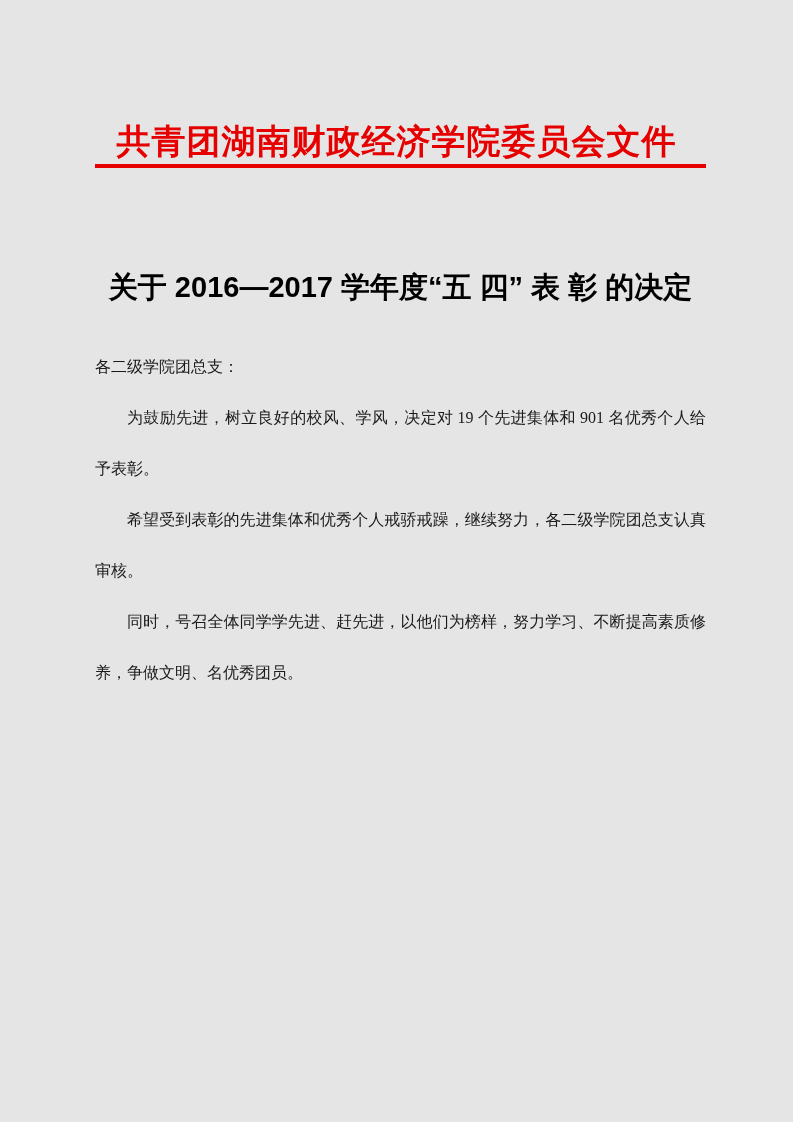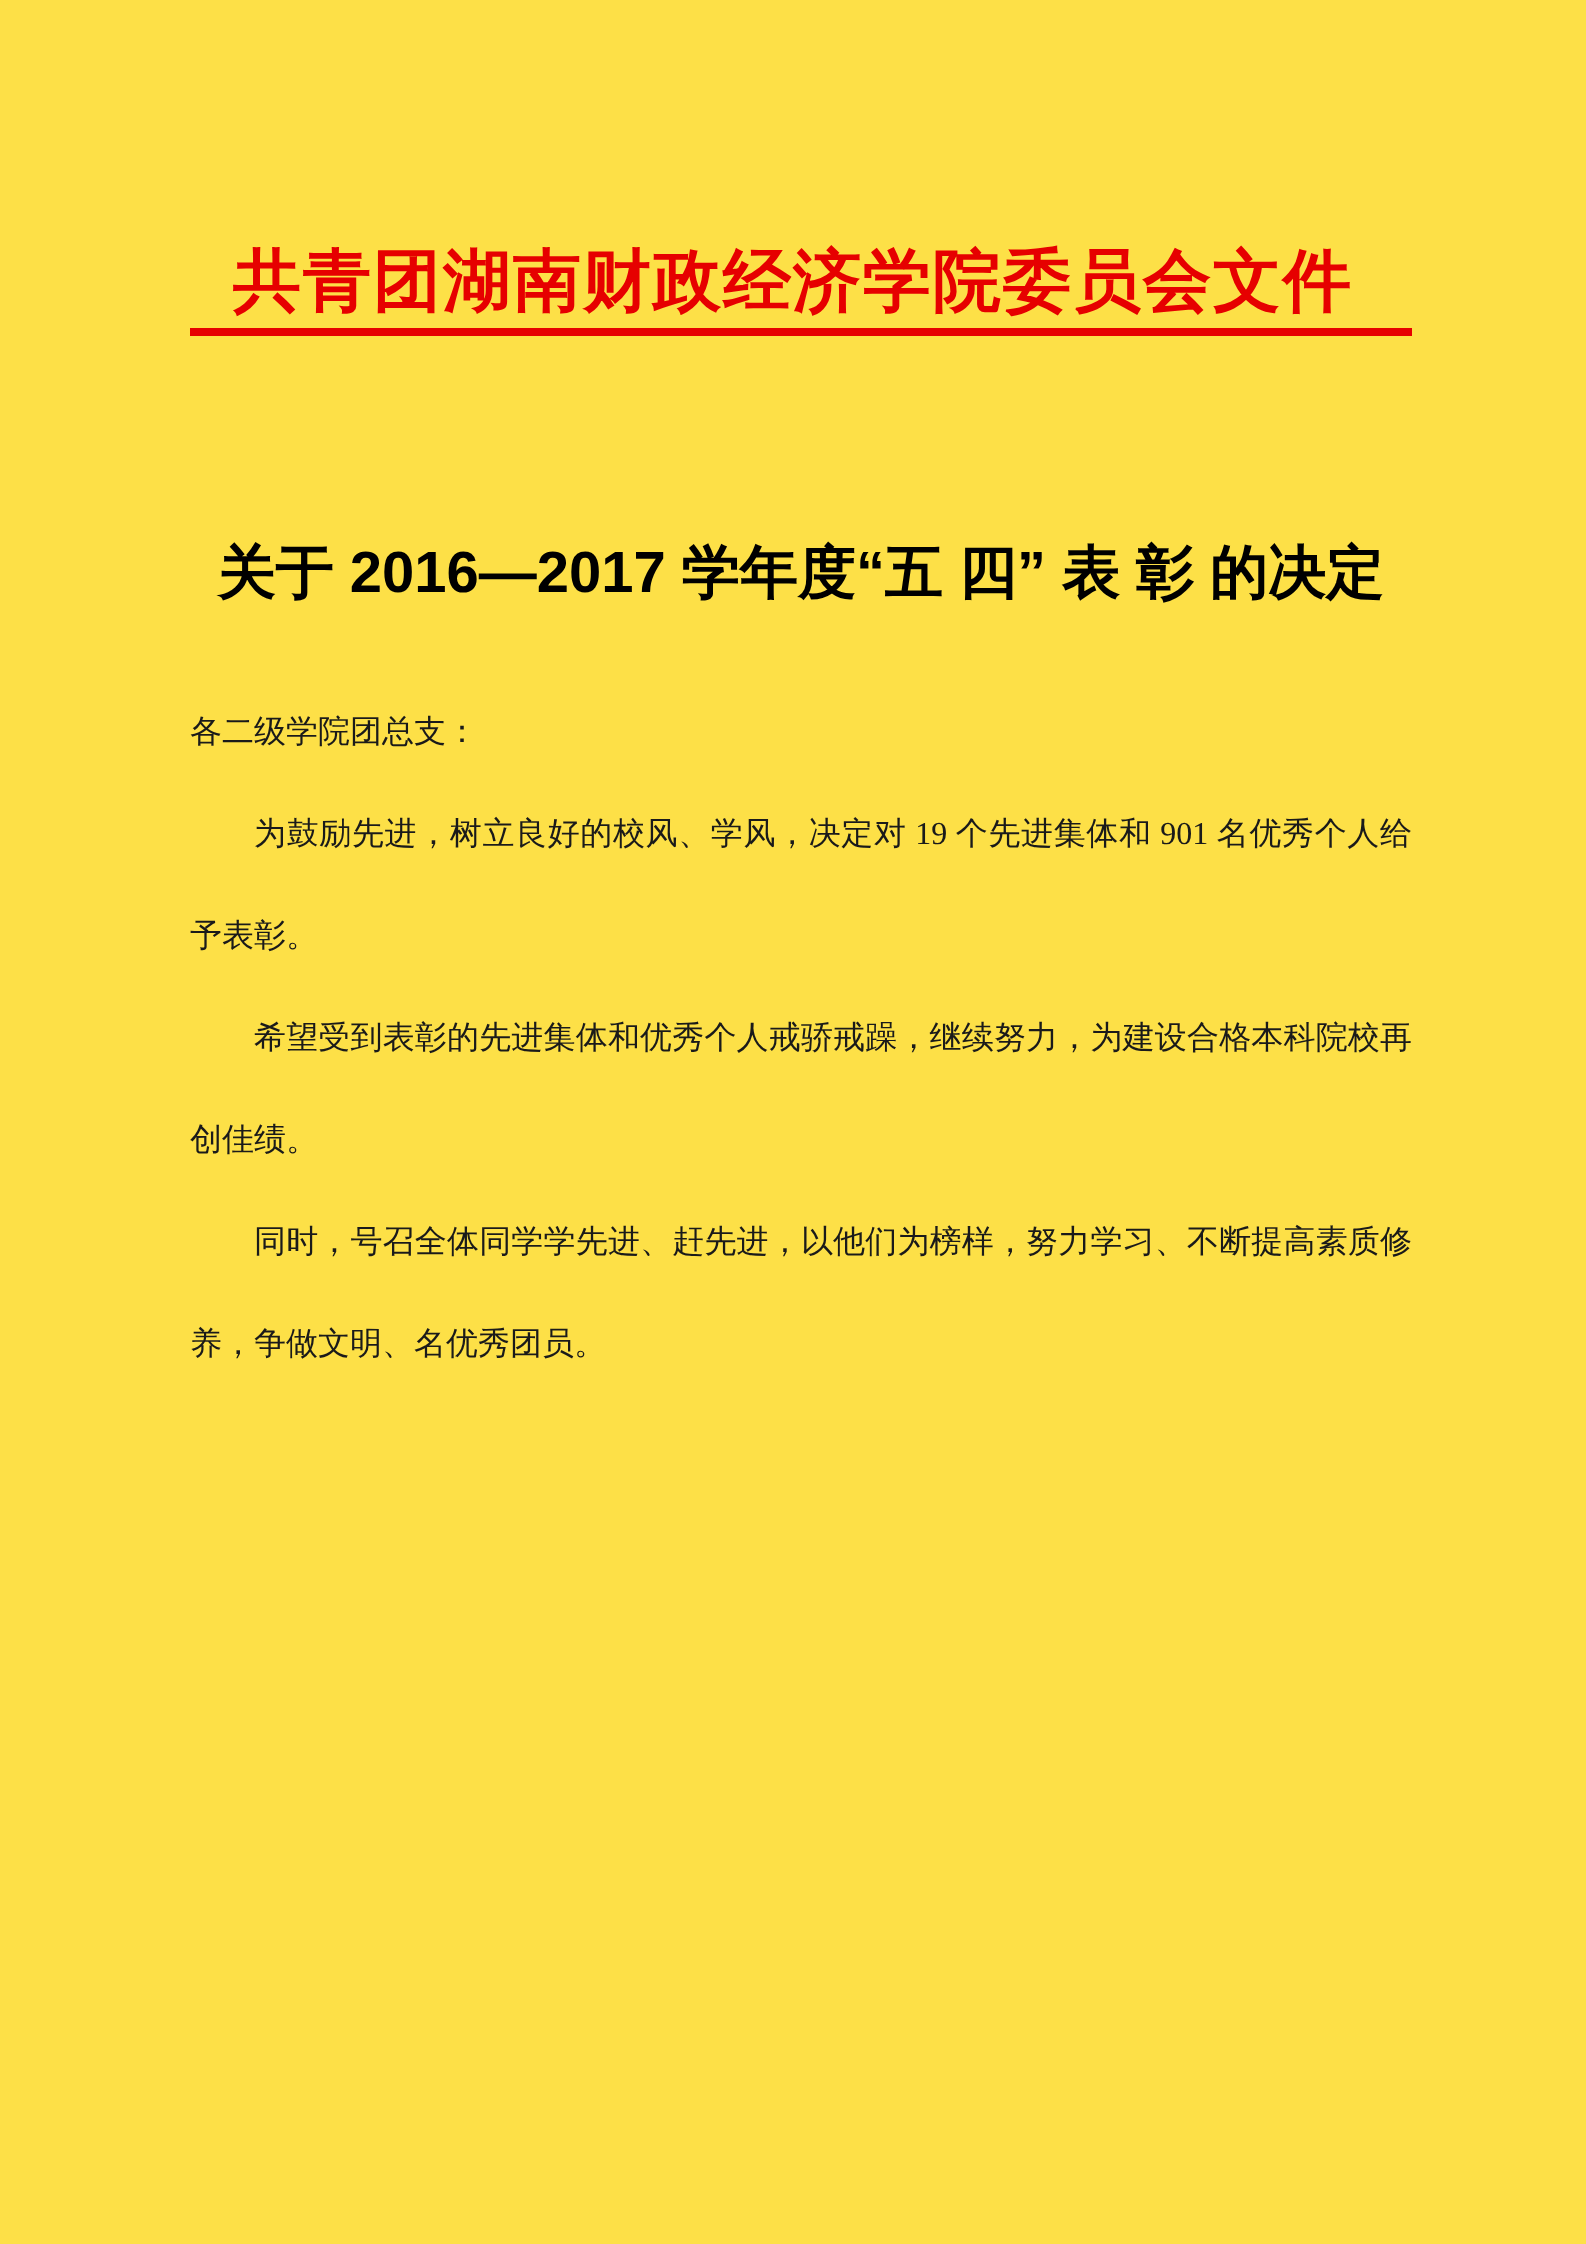--- a/index.html
+++ b/index.html
@@ -2,21 +2,21 @@
 <html><head>
 <meta charset="utf-8">
 <style>
   * { margin: 0; padding: 0; box-sizing: border-box; }
   html, body { background: #ffffff; }
   .page {
     position: relative;
     width: 793px;
     height: 1122px;
     margin: 0 auto;
-    background: #fde047;
+    background: #e5e5e5;
     overflow: hidden;
     font-family: "Liberation Serif", serif;
     color: #1a1a1a;
   }
   .content {
     padding-left: 95px;
     padding-right: 87px;
   }
   .red-header {
     padding-top: 122px;
@@ -78,19 +78,19 @@
 
   <div class="content">
 
     <div class="red-rule"></div>
 
     <h1 class="main-title">关于 2016—2017 学年度“五 四” 表 彰 的决定</h1>
 
     <div class="body-text">
       <p>各二级学院团总支：</p>
       <p class="indented">为鼓励先进，树立良好的校风、学风，决定对 19 个先进集体和 901 名优秀个人给予表彰。</p>
-      <p class="indented">希望受到表彰的先进集体和优秀个人戒骄戒躁，继续努力，为建设合格本科院校再创佳绩。</p>
+      <p class="indented">希望受到表彰的先进集体和优秀个人戒骄戒躁，继续努力，各二级学院团总支认真审核。</p>
       <p class="indented">同时，号召全体同学学先进、赶先进，以他们为榜样，努力学习、不断提高素质修养，争做文明、名优秀团员。</p>
     </div>
 
   </div>
 
 </div>
 
 </body></html>

